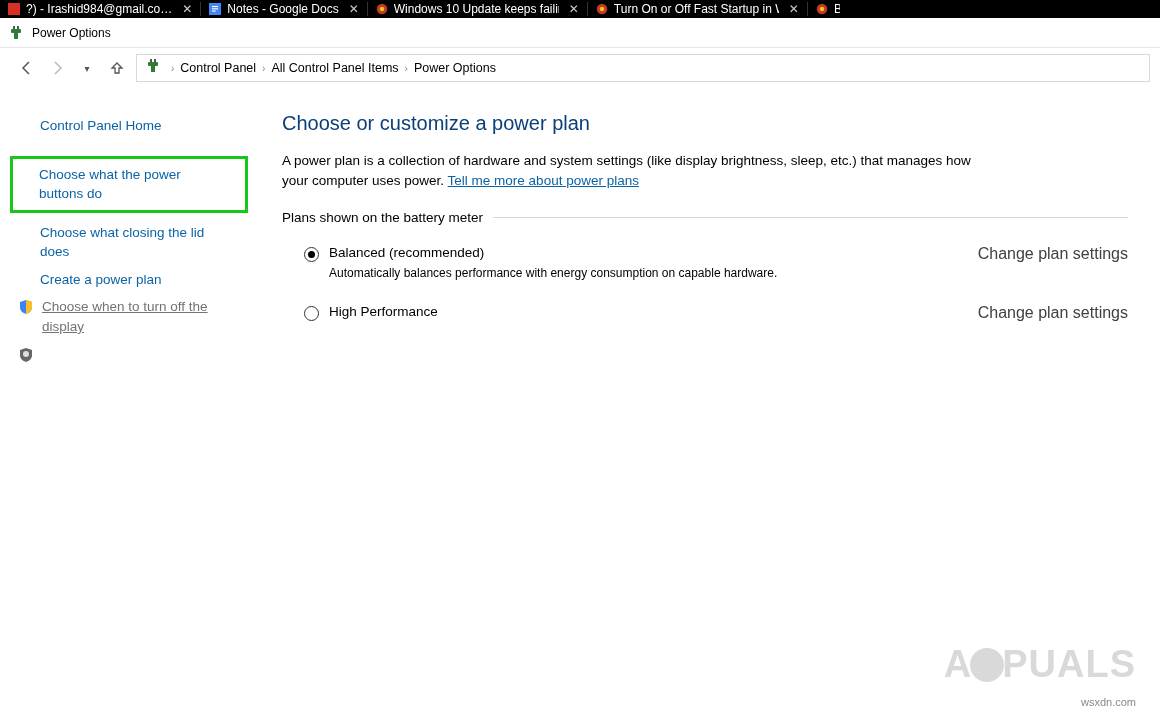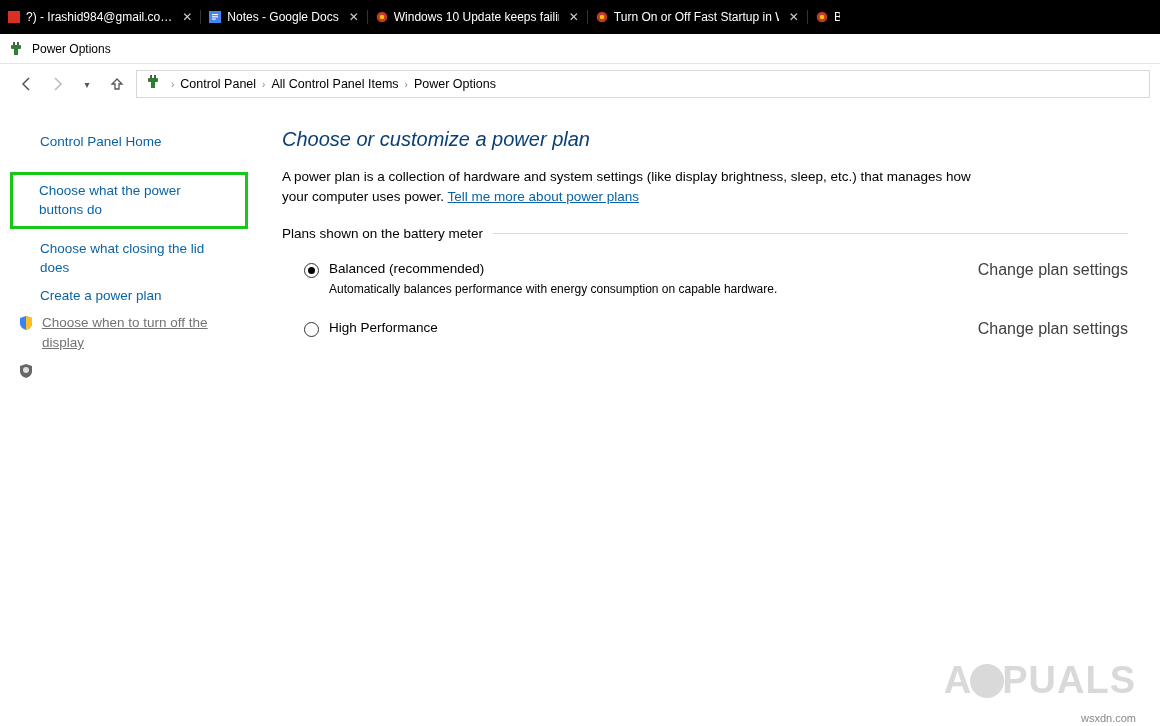--- a/index.html
+++ b/index.html
@@ -1,18 +1,18 @@
 <!DOCTYPE html>
 <html><head>
 <meta charset="utf-8">
 <style>
   * { box-sizing: border-box; font-family: "Segoe UI", Arial, sans-serif; }
   html, body { margin: 0; padding: 0; width: 1160px; height: 726px; background: #fff; overflow: hidden; }
   
-  .tabstrip { height: 34px; background: #000; display: flex; align-items: center; font-size: 12px; color: #fff; overflow: hidden; }
+  .tabstrip { height: 18px; background: #000; display: flex; align-items: center; font-size: 12px; color: #fff; overflow: hidden; }
   .tab { display: flex; align-items: center; gap: 6px; padding: 0 8px; height: 100%; flex: 0 0 auto; }
   .tab .favicon { width: 12px; height: 12px; display: flex; align-items: center; justify-content: center; }
   .tab .title { white-space: nowrap; overflow: hidden; max-width: 165px; text-overflow: clip; }
   .tab .close { font-size: 12px; opacity: .8; cursor: pointer; margin-left: 4px; }
   .tabsep { width: 1px; height: 14px; background: #333; }
   
   .titlebar { height: 30px; display: flex; align-items: center; padding: 0 8px; gap: 8px; border-bottom: 1px solid #e6e6e6; }
   .app-icon { width: 16px; height: 16px; }
   .titlebar .title { font-size: 12px; color: #000; }
   
@@ -26,21 +26,21 @@
   
   .content { display: flex; height: calc(100% - 88px); }
   .sidebar { width: 258px; padding: 24px 10px 16px 14px; }
   .side-link { font-size: 13.5px; color: #0a63a6; padding: 4px 26px; line-height: 1.45; cursor: pointer; }
   .side-link.home { padding-left: 26px; margin-bottom: 16px; }
   .side-link.highlight { border: 3px solid #18c818; margin: 4px 0 6px -4px; padding: 6px 26px; }
   .side-link.withicon { display: flex; gap: 8px; }
   .side-link.withicon .icon { width: 16px; height: 16px; flex: 0 0 16px; margin-left: -22px; margin-top: 2px; }
   .side-link .ul { text-decoration: underline; color: #737373; }
   .main { flex: 1; padding: 24px 32px 0 24px; position: relative; }
-  .main h1 { font-size: 20px; font-weight: 400; color: #0a3f78; margin: 0 0 12px; font-style: italic; }
+  .main h1 { font-size: 20px; font-weight: 400; color: #0a3f78; margin: 0 0 12px; }
   .main p.desc { font-size: 13.5px; color: #000; margin: 16px 0 20px; line-height: 1.45; max-width: 700px; }
   .main p.desc a { color: #0a63a6; text-decoration: underline; cursor: pointer; }
   .section-head { display: flex; align-items: center; gap: 10px; margin-bottom: 16px; }
   .section-head .label { font-size: 13.5px; color: #000; flex: 0 0 auto; }
   .section-head .rule { flex: 1; height: 1px; background: #d9d9d9; }
   .plan { display: flex; padding: 4px 0 20px 22px; }
   .plan .radio { width: 15px; height: 15px; border: 1px solid #333; border-radius: 50%; margin: 2px 10px 0 0; display: flex; align-items: center; justify-content: center; }
   .plan .radio.sel::after { content: ""; width: 7px; height: 7px; border-radius: 50%; background: #000; }
   .plan .col { flex: 1; }
   .plan .name { font-size: 13.5px; color: #000; }

